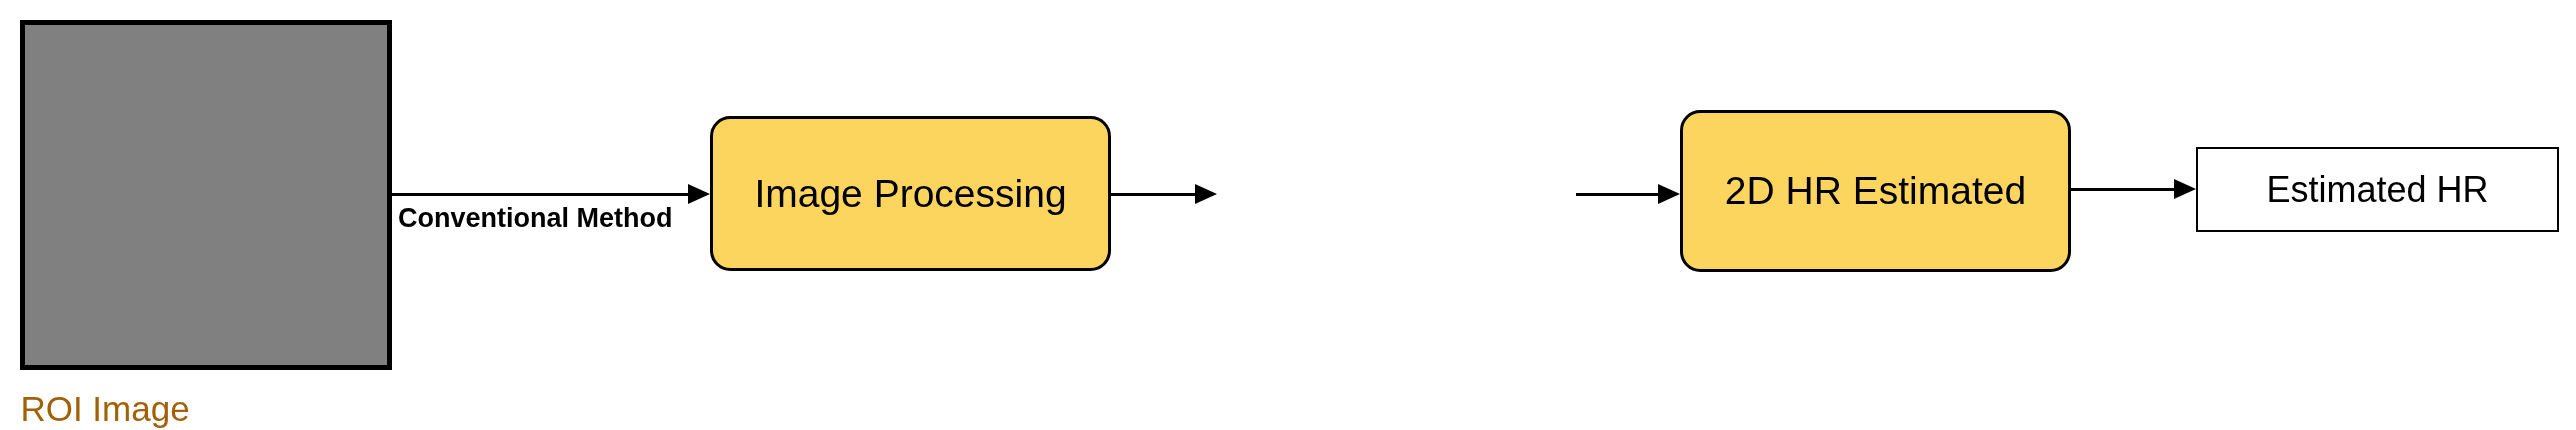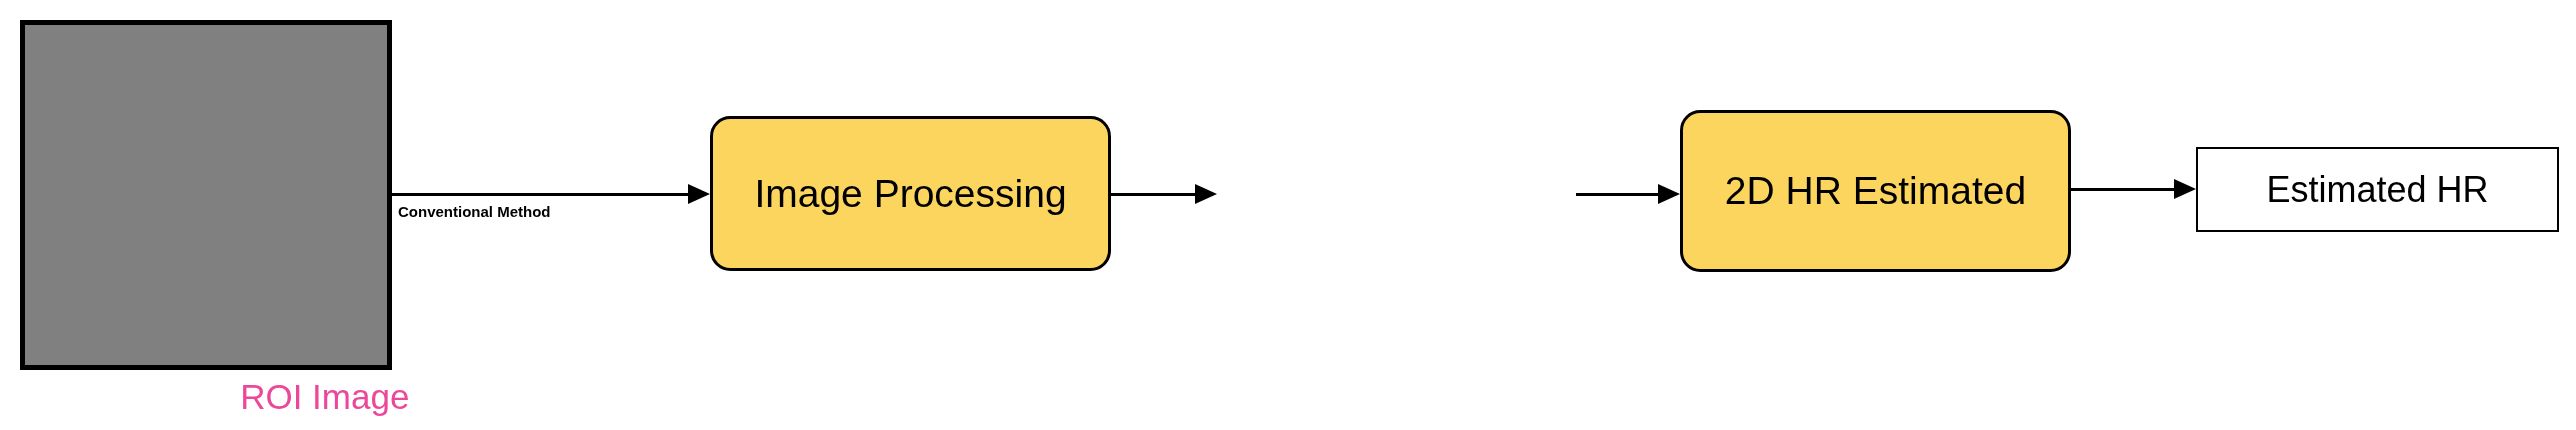--- a/index.html
+++ b/index.html
@@ -26,26 +26,26 @@
     top: 20.4px;
     width: 372px;
     height: 350px;
     background: #808080;
     border: 5.5px solid #000000;
     box-sizing: border-box;
   }
   .roi-caption {
     position: absolute;
     left: 20.4px;
-    top: 375px;
+    top: 387px;
     width: 389px;
-    text-align: right;
+    text-align: left;
     font-size: 35px;
     line-height: 44px;
-    color: #ec4899;
+    color: #a16207;
     white-space: nowrap;
   }
 
   
   .node {
     position: absolute;
     box-sizing: border-box;
     display: flex;
     align-items: center;
     justify-content: center;
@@ -140,21 +140,21 @@
     left: 2071px;
     top: 186px;
     width: 125px;
   }
   #arrow-hr-to-estimated .shaft { width: 104px; }
   #arrow-hr-to-estimated .head  { left: 103px; }
 
   
   .edge-label {
     position: absolute;
-    font-size: 15px;
+    font-size: 27px;
     font-weight: bold;
     color: #000000;
     white-space: nowrap;
   }
   #label-conventional-method {
     left: 398px;
     top: 203px;
   }
 </style>
 </head>

